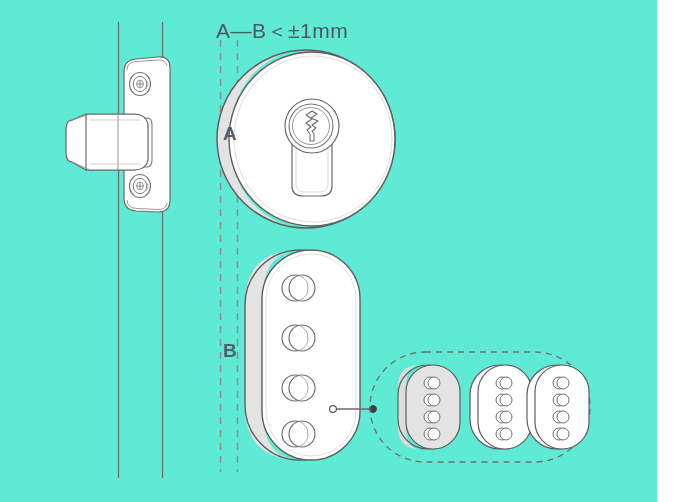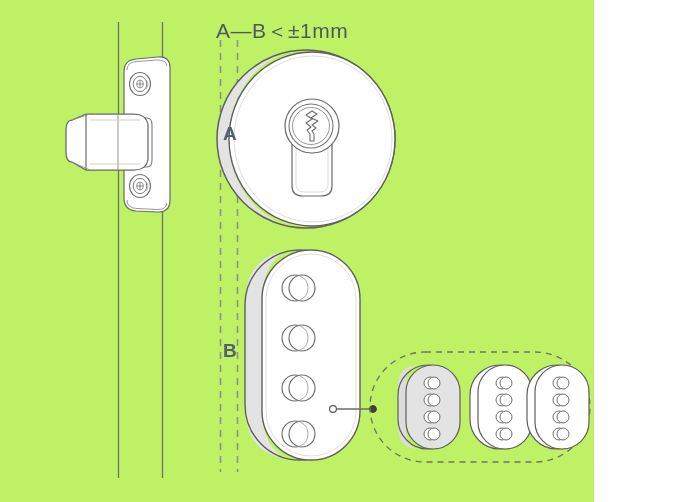--- a/index.html
+++ b/index.html
@@ -8,23 +8,23 @@
     background: #ffffff;
   }
   body {
     width: 675px;
     height: 502px;
     font-family: "Liberation Sans", sans-serif;
     overflow: hidden;
   }
   #diagram-root {
     position: relative;
-    width: 594px;
+    width: 657px;
     height: 502px;
-    background: #bef264;
+    background: #5eead4;
   }
   svg.canvas {
     position: absolute;
     top: 0;
     left: 0;
     width: 675px;
     height: 502px;
     display: block;
   }
   .dim-title {

